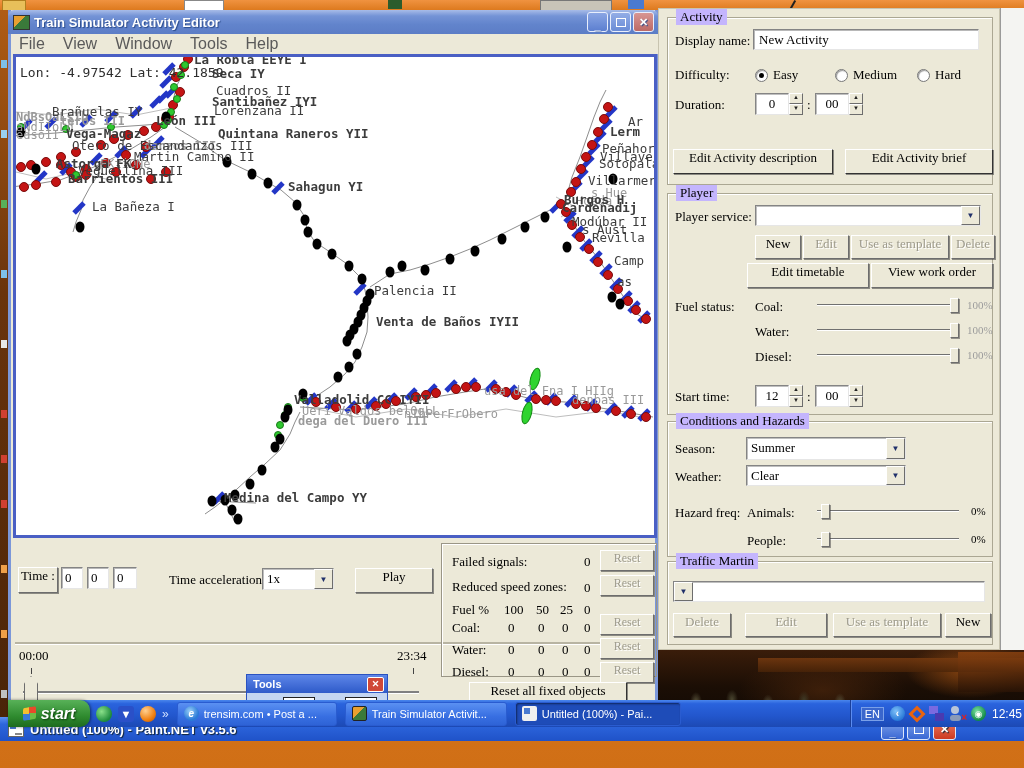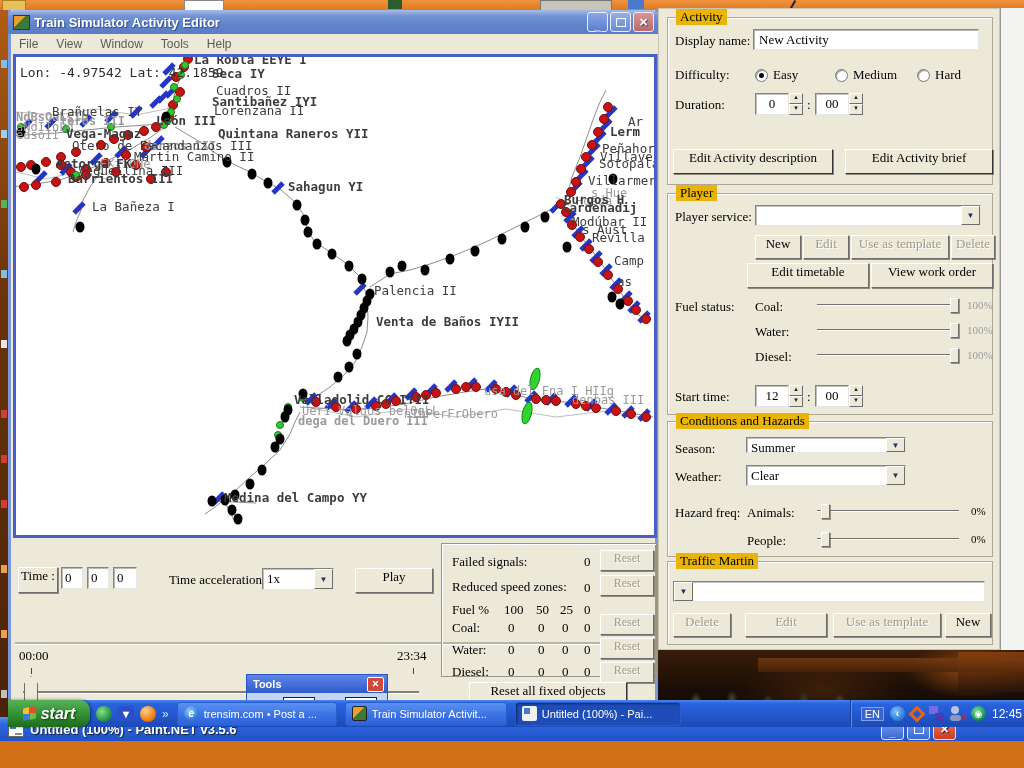--- a/index.html
+++ b/index.html
@@ -9,21 +9,21 @@
   .abs{position:absolute;}
   
   .raised{background:#ece9d8;border:1px solid;border-color:#ffffff #6d6d6d #6d6d6d #ffffff;
           box-shadow:1px 1px 0 rgba(60,60,60,.55);}
   .btn{display:flex;align-items:flex-start;justify-content:center;cursor:default;
        font-family:"Liberation Serif",serif;font-size:13px;}
   .dis{color:#9d9a8b;text-shadow:1px 1px 0 #fff;}
   .sunken{background:#fff;border:1px solid;border-color:#848484 #e6e6e6 #e6e6e6 #848484;
           box-shadow:inset 1px 1px 0 rgba(0,0,0,.28);}
   .gb{position:absolute;border:1px solid #aba793;box-shadow:inset 1px 1px 0 #fff;}
-  .gb>.legend{position:absolute;top:-9px;left:8px;background:#eab308;padding:0 4px;font-size:13px;}
+  .gb>.legend{position:absolute;top:-9px;left:8px;background:#c4b5fd;padding:0 4px;font-size:13px;}
   .lbl{position:absolute;white-space:nowrap;}
   .combo{position:absolute;background:#fff;border:1px solid;border-color:#848484 #e6e6e6 #e6e6e6 #848484;
          box-shadow:inset 1px 1px 0 rgba(0,0,0,.25);display:flex;}
   .combo .val{flex:1;padding:2px 4px;font-size:13px;white-space:nowrap;overflow:hidden;}
   .cbtn{width:17px;background:#ece9d8;border:1px solid;border-color:#fff #6d6d6d #6d6d6d #fff;
         display:flex;align-items:center;justify-content:center;font-size:8px;color:#20306a;}
   .spin{position:absolute;display:flex;}
   .spin .sv{background:#fff;border:1px solid;border-color:#848484 #e6e6e6 #e6e6e6 #848484;
             box-shadow:inset 1px 1px 0 rgba(0,0,0,.25);width:32px;text-align:center;padding:2px 0;font-size:13px;}
   .spin .arr{display:flex;flex-direction:column;width:14px;}
@@ -44,21 +44,21 @@
           border-left:3px solid #7b97d9;border-right:3px solid #7b97d9;border-bottom:3px solid #7b97d9;box-sizing:border-box;}
   #titlebar{position:absolute;left:-3px;top:0;width:650px;height:24px;border-radius:6px 6px 0 0;
             background:linear-gradient(180deg,#a8bce8 0%,#7493d6 25%,#6284cc 60%,#5c7dc6 100%);
             display:flex;align-items:center;color:#fff;font-family:"Liberation Sans",sans-serif;
             font-weight:bold;font-size:13px;text-shadow:1px 1px 1px #2a4a8a;}
   .tbbtn{width:19px;height:18px;border-radius:3px;border:1px solid #e8eefc;margin-left:2px;
          display:flex;align-items:center;justify-content:center;color:#fff;font-family:"Liberation Sans",sans-serif;
          font-size:11px;font-weight:bold;}
   #menubar{position:absolute;left:0;top:24px;width:644px;height:20px;background:#ece9d8;
            display:flex;align-items:center;gap:18px;padding-left:8px;
-           font-family:"Liberation Sans",sans-serif;font-size:12px;color:#5a5a5a;}
+           font-family:"Liberation Sans",sans-serif;font-size:16px;color:#5a5a5a;}
   #map{position:absolute;left:2px;top:44px;width:638px;height:478px;border:3px solid #4a5fc4;background:#fff;overflow:hidden;}
   
   #toolswin{left:246px;top:674px;width:140px;height:42px;border:1px solid #2a52c0;overflow:hidden;background:#c3d5f1;z-index:30;}
   #toolswin .tt{height:18px;background:linear-gradient(180deg,#5d86e8,#2e5ac9);display:flex;align-items:center;
                 color:#fff;font-family:"Liberation Sans",sans-serif;font-weight:bold;font-size:11px;padding-left:6px;}
   .toolbtn{position:absolute;top:22px;width:30px;height:28px;background:#fff;border:1px solid #222;
            display:flex;align-items:flex-start;justify-content:center;}
   
   #pnetbar{left:0;top:717px;width:1024px;height:24px;
            background:linear-gradient(180deg,#5c90f0 0%,#2d66dd 30%,#1f52c8 100%);
@@ -592,21 +592,21 @@
       <span class="arr">
           <div>▲</div>
           <div>▼</div>
         </span>
     </div>
 
     <div class="gb" style="left:8px;top:412px;width:324px;height:134px;">
       <span class="legend">Conditions and Hazards</span>
     </div>
     <div class="lbl" style="left:16px;top:432px;"><span>Season:</span></div>
-    <div class="combo" style="left:87px;top:428px;width:160px;height:16px;box-sizing:border-box;">
+    <div class="combo" style="left:87px;top:428px;width:160px;height:23px;box-sizing:border-box;">
       <span class="val">Summer</span>
         <span class="cbtn">▼</span>
     </div>
     <div class="lbl" style="left:16px;top:460px;"><span>Weather:</span></div>
     <div class="combo" style="left:87px;top:456px;width:160px;height:21px;box-sizing:border-box;">
       <span class="val">Clear</span>
         <span class="cbtn">▼</span>
     </div>
     <div class="lbl" style="left:16px;top:496px;"><span>Hazard freq:</span></div>
     <div class="lbl" style="left:88px;top:496px;"><span>Animals:</span></div>

